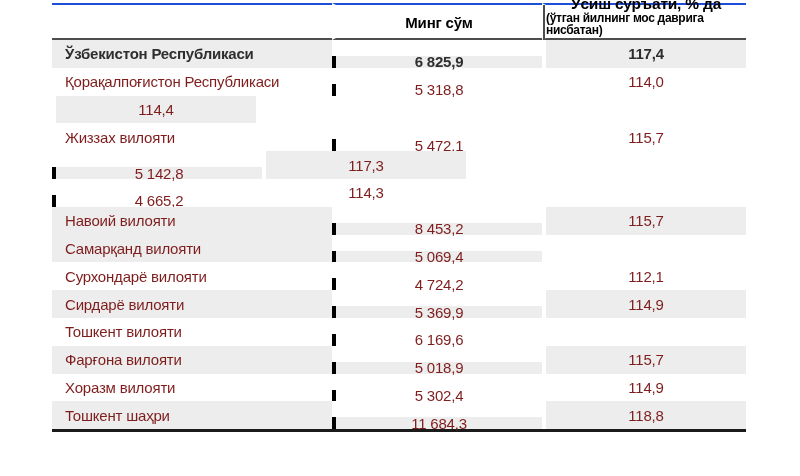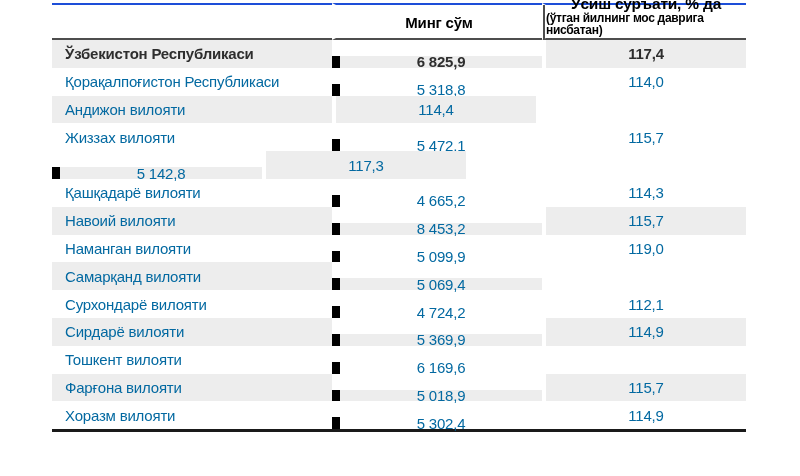--- a/index.html
+++ b/index.html
@@ -66,37 +66,37 @@
   }
   .th-main { font-size: 15.5px; line-height: 17px; }
   .th-sub  { font-size: 12px; line-height: 12px; letter-spacing: -0.3px; }
   
   .tbody {
     border-bottom: 3px solid #1a1a1a;
   }
   .row {
     display: flex;
     height: 27.8px;
-    color: #0369a1;
+    color: #7f1d1d;
     font-size: 15px;
     letter-spacing: -0.2px;
   }
   .cell {
     box-sizing: border-box;
     display: flex;
     align-items: center;
   }
   .cell.c1 {
     width: 280px;
     padding-left: 13px;
     justify-content: flex-start;
   }
   .cell.c2 {
     width: 210px;
-    border-left: 8px solid #000000;
+    border-left: 4px solid #000000;
     justify-content: center;
     margin-top: 16px;
   }
   .cell.c3 {
     width: 204px;
     border-left: 4px solid #ffffff;
     justify-content: center;
   }
   .row.alt .cell { background: #ededed; }
   .row.total { font-weight: 700; color: #2e2e2e; }
@@ -126,52 +126,45 @@
         <div class="cell c3">117,4</div>
       </div>
 
       <div class="row">
         <div class="cell c1">Қорақалпоғистон Республикаси</div>
         <div class="cell c2">5 318,8</div>
         <div class="cell c3">114,0</div>
       </div>
 
       <div class="row alt">
-        <div class="cell c1">Андижон вилояти</div>
         <div class="cell c3">114,4</div>
       </div>
 
       <div class="row">
         <div class="cell c1">Жиззах вилояти</div>
         <div class="cell c2">5 472,1</div>
         <div class="cell c3">115,7</div>
       </div>
 
       <div class="row alt">
         <div class="cell c2">5 142,8</div>
         <div class="cell c3">117,3</div>
       </div>
 
       <div class="row">
-        <div class="cell c1">Қашқадарё вилояти</div>
         <div class="cell c2">4 665,2</div>
         <div class="cell c3">114,3</div>
       </div>
 
       <div class="row alt">
         <div class="cell c1">Навоий вилояти</div>
         <div class="cell c2">8 453,2</div>
         <div class="cell c3">115,7</div>
       </div>
 
-      <div class="row">
-        <div class="cell c1">Наманган вилояти</div>
-        <div class="cell c2">5 099,9</div>
-        <div class="cell c3">119,0</div>
-      </div>
 
       <div class="row alt">
         <div class="cell c1">Самарқанд вилояти</div>
         <div class="cell c2">5 069,4</div>
       </div>
 
       <div class="row">
         <div class="cell c1">Сурхондарё вилояти</div>
         <div class="cell c2">4 724,2</div>
         <div class="cell c3">112,1</div>
@@ -193,16 +186,21 @@
         <div class="cell c2">5 018,9</div>
         <div class="cell c3">115,7</div>
       </div>
 
       <div class="row">
         <div class="cell c1">Хоразм вилояти</div>
         <div class="cell c2">5 302,4</div>
         <div class="cell c3">114,9</div>
       </div>
 
+      <div class="row alt">
+        <div class="cell c1">Тошкент шаҳри</div>
+        <div class="cell c2">11 684,3</div>
+        <div class="cell c3">118,8</div>
+      </div>
 
     </div>
   </div>
 </div>
 
 </body></html>

